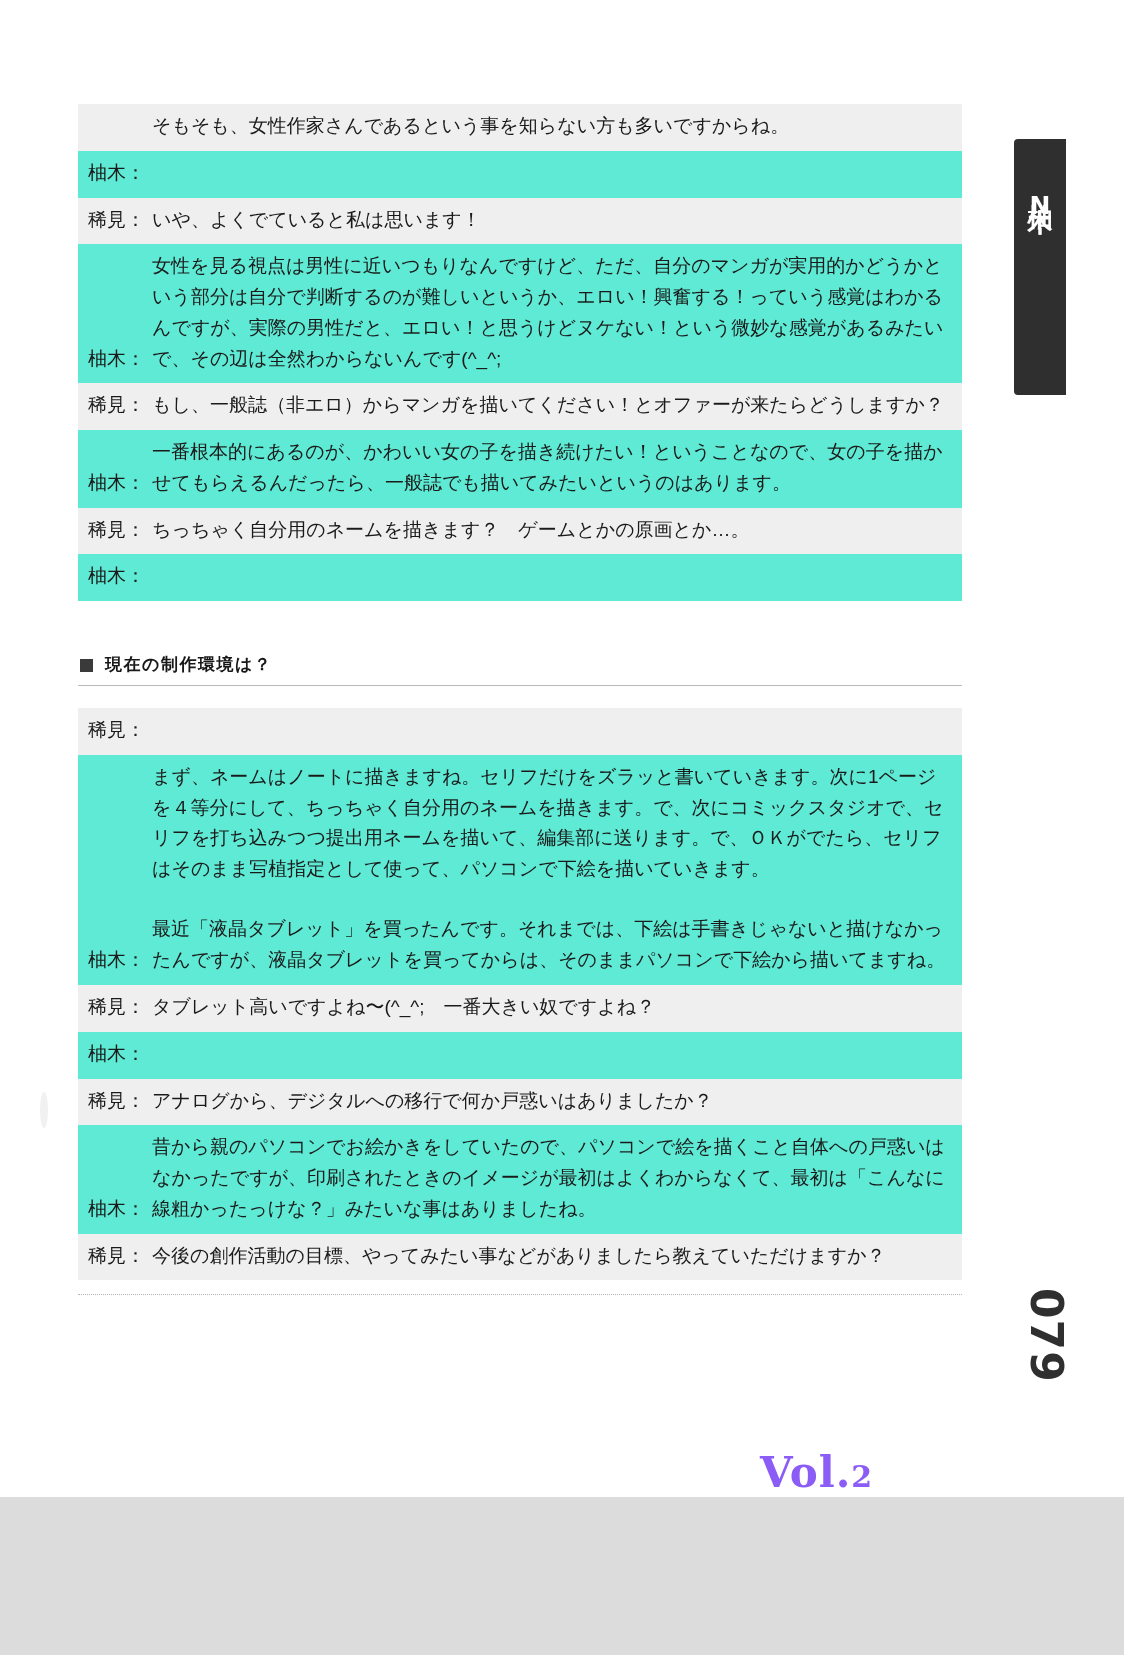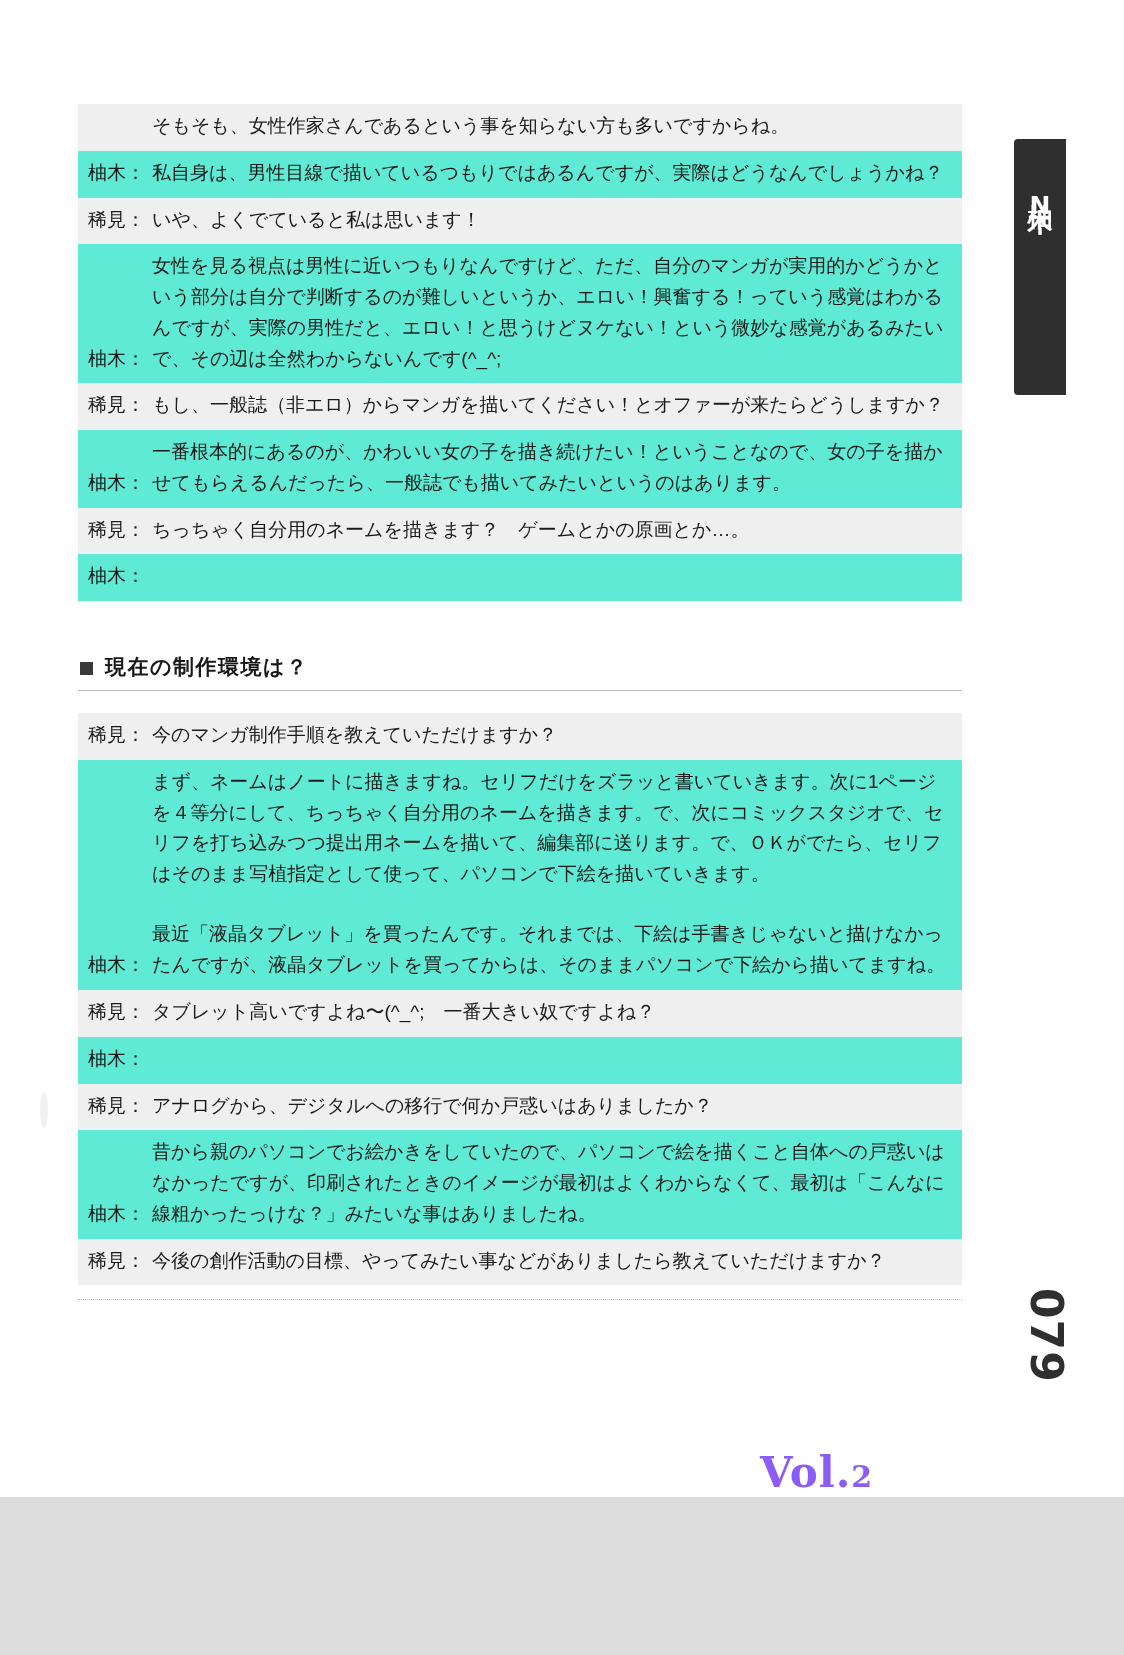--- a/index.html
+++ b/index.html
@@ -100,21 +100,21 @@
   }
   .sq {
     width: 13px;
     height: 13px;
     background: #3a3a3a;
     display: inline-block;
     position: relative;
     top: 1px;
   }
   .section-title {
-    font-size: 21px;
+    font-size: 17px;
     font-weight: bold;
     letter-spacing: 1.5px;
     font-family: "DejaVu Sans", sans-serif;
     color: #181818;
   }
   .rule {
     margin-top: 9px;
     border-top: 1px solid #b9b9b9;
     width: 884px;
   }
@@ -176,23 +176,20 @@
 
       <div class="qa shade">
         <div class="speaker"></div>
         <div class="utterance">
           <p>そもそも、女性作家さんであるという事を知らない方も多いですからね。</p>
         </div>
       </div>
 
       <div class="qa plain">
         <div class="speaker">柚木：</div>
-        <div class="utterance">
-          <p>私自身は、男性目線で描いているつもりではあるんですが、実際はどうなんでしょうかね？</p>
-        </div>
       </div>
 
       <div class="qa shade">
         <div class="speaker">稀見：</div>
         <div class="utterance">
           <p>いや、よくでていると私は思います！</p>
         </div>
       </div>
 
       <div class="qa plain">
@@ -233,23 +230,20 @@
       <span class="sq"></span>
       <span class="section-title">現在の制作環境は？</span>
     </div>
     <div class="rule"></div>
     <div class="block-gap"></div>
 
     <div>
 
       <div class="qa shade">
         <div class="speaker">稀見：</div>
-        <div class="utterance">
-          <p>今のマンガ制作手順を教えていただけますか？</p>
-        </div>
       </div>
 
       <div class="qa plain">
         <div class="speaker">柚木：</div>
         <div class="utterance">
           <p>まず、ネームはノートに描きますね。セリフだけをズラッと書いていきます。次に1ページを４等分にして、ちっちゃく自分用のネームを描きます。で、次にコミックスタジオで、セリフを打ち込みつつ提出用ネームを描いて、編集部に送ります。で、ＯＫがでたら、セリフはそのまま写植指定として使って、パソコンで下絵を描いていきます。</p>
           <p>最近「液晶タブレット」を買ったんです。それまでは、下絵は手書きじゃないと描けなかったんですが、液晶タブレットを買ってからは、そのままパソコンで下絵から描いてますね。</p>
         </div>
       </div>
 

